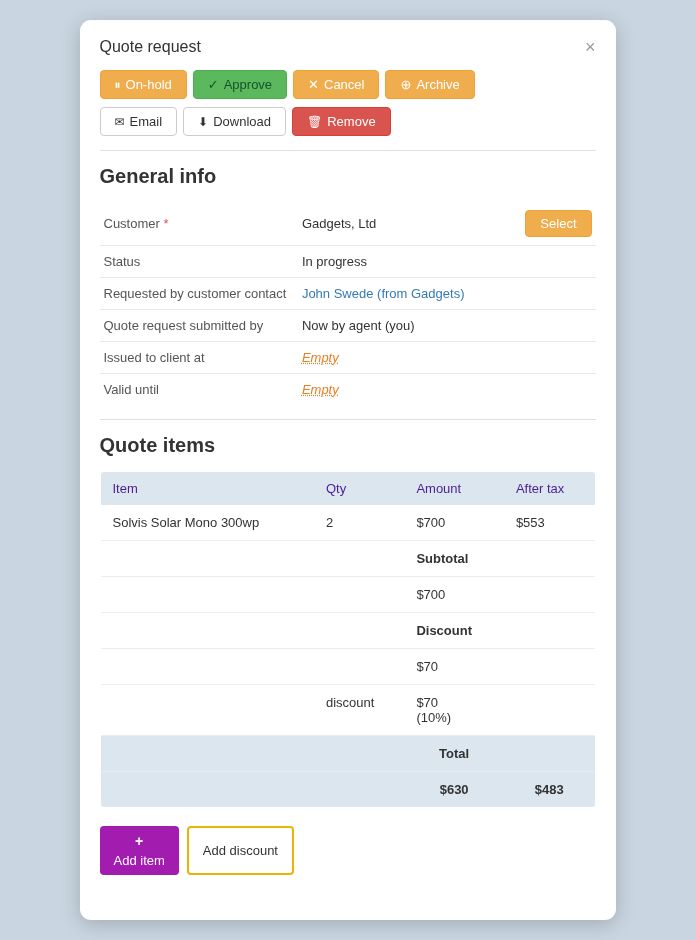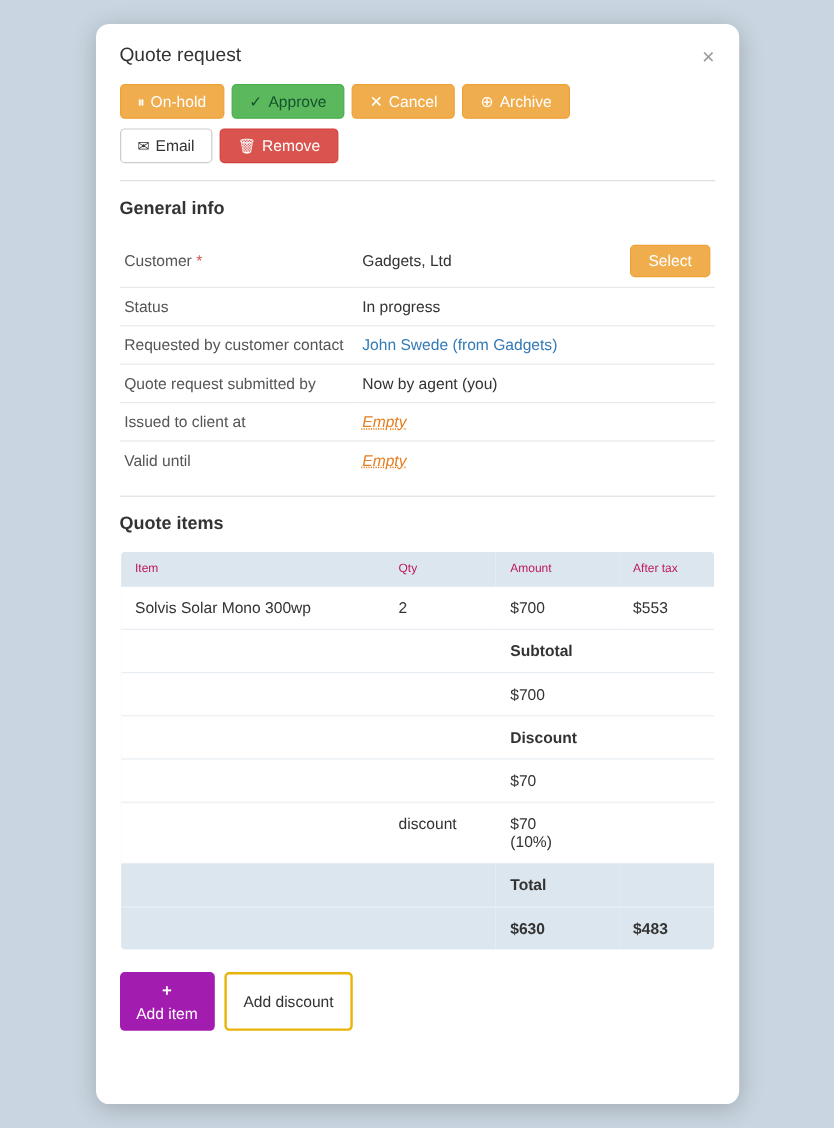--- a/index.html
+++ b/index.html
@@ -121,21 +121,21 @@
       padding: 7px 14px;
       cursor: pointer;
       font-size: 13px;
     }
     .divider {
       border: none;
       border-top: 1px solid #e0e0e0;
       margin: 14px 0;
     }
     .section-title {
-      font-size: 15px;
+      font-size: 20px;
       font-weight: 600;
       color: #333;
       margin-bottom: 14px;
     }
     .info-table {
       width: 100%;
       border-collapse: collapse;
     }
     .info-table tr td {
       padding: 8px 4px;
@@ -176,41 +176,41 @@
       border-radius: 4px;
       overflow: hidden;
     }
     .quote-items-table thead tr {
       background: #dce6ee;
     }
     .quote-items-table thead th {
       padding: 9px 12px;
       text-align: left;
       font-weight: 500;
-      color: #be185d;
-      font-size: 10px;
+      color: #4c1d95;
+      font-size: 13px;
       margin-top: 36px;
     }
     .quote-items-table tbody tr {
       border-bottom: 1px solid #e8eef3;
     }
     .quote-items-table tbody tr:last-child {
       border-bottom: none;
     }
     .quote-items-table tbody td {
       padding: 10px 12px;
       color: #333;
       vertical-align: top;
     }
     .subtotal-row td { font-weight: 700; }
     .discount-row td { font-weight: 700; }
     .total-row {
       background: #dce6ee;
     }
-    .total-row td { font-weight: 400; }
+    .total-row td { font-weight: 400; text-align: center; }
     .discount-sub-row td {
       color: #555;
       font-size: 13px;
       padding-left: 30px;
     }
     .bottom-actions {
       display: flex;
       gap: 8px;
       margin-top: 18px;
     }
@@ -250,20 +250,24 @@
       <span class="icon-circle-plus"></span>
       <span>Archive</span>
     </button>
   </div>
 
   <div class="btn-row">
     <button class="btn btn-email">
       <span class="icon-email"></span>
       <span>Email</span>
     </button>
+    <button class="btn btn-download">
+      <span class="icon-download"></span>
+      <span>Download</span>
+    </button>
     <button class="btn btn-remove">
       <span class="icon-trash"></span>
       <span>Remove</span>
     </button>
   </div>
 
   <hr class="divider">
 
   <div>
     <div class="section-title">General info</div>

